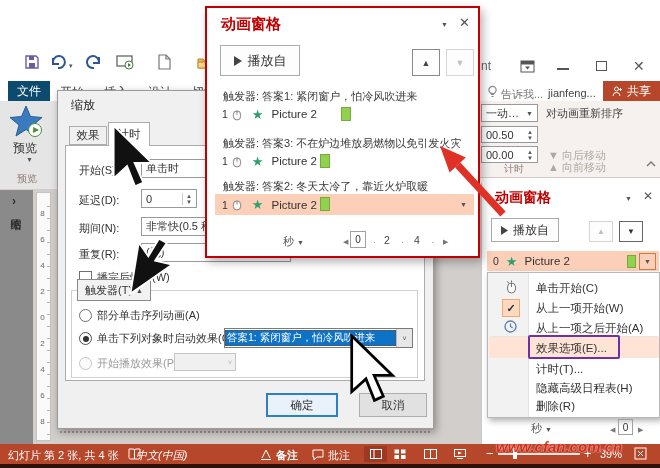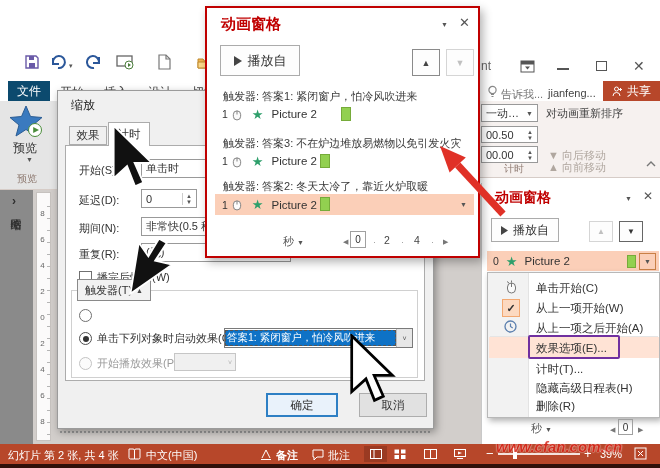--- a/index.html
+++ b/index.html
@@ -187,20 +187,21 @@
     </div>
     <span class="abs" style="left:21px;top:180px;width:11px;height:11px;background:#fff;border:1px solid #707070;"></span>
     <span class="abs" style="left:39px;top:179px;">播完后快退(W)</span>
 
     <div class="abs" style="left:13px;top:199px;width:347px;height:88px;border:1px solid #d0d0d0;box-sizing:border-box;"></div>
     <div class="abs btn" style="left:19px;top:188px;width:74px;height:22px;background:#f2f2f2;border-color:#8a8a8a;gap:4px;">
       <span style="font-size:11px;">触发器(T)</span>
         <span style="font-size:7px;color:#444;">▲</span>
     </div>
     <span class="abs" style="left:21px;top:218px;width:11px;height:11px;border:1px solid #707070;border-radius:50%;background:#fff;"></span>
+    <span class="abs" style="left:39px;top:217px;">部分单击序列动画(A)</span>
     <span class="abs" style="left:21px;top:241px;width:11px;height:11px;border:1px solid #505050;border-radius:50%;background:#fff;">
       <span class="abs" style="left:2.5px;top:2.5px;width:6px;height:6px;border-radius:50%;background:#333;"></span>
     </span>
     <span class="abs" style="left:39px;top:240px;">单击下列对象时启动效果(C):</span>
     <div class="abs" style="left:166px;top:237px;width:189px;height:20px;background:#fff;border:1px solid #7a7a7a;box-sizing:border-box;display:flex;align-items:center;">
       <span class="ellip" style="flex:1;background:#0e72c6;color:#fff;outline:1px dashed #555;outline-offset:-1px;padding:1px 2px;font-size:10.5px;">答案1: 紧闭窗户，怕冷风吹进来</span>
       <span style="width:15px;text-align:center;background:#e7e7e7;border-left:1px solid #bbb;align-self:stretch;display:flex;align-items:center;justify-content:center;">
           <span class="caret">˅</span>
         </span>
     </div>
@@ -350,21 +351,21 @@
   </svg>
 
   <div class="abs" style="left:0;top:444px;width:660px;height:20px;background:#b7472a;z-index:15;">
     <span class="abs white" style="left:8px;top:4px;">幻灯片 第 2 张, 共 4 张</span>
     <span class="abs" style="left:128px;top:4px;">
       <svg width="13" height="12" viewBox="0 0 13 12">
           <path d="M1 1 h4 a1.5 1.5 0 0 1 1.5 1.5 V11 H2.5 A1.5 1.5 0 0 1 1 9.5 Z" fill="none" stroke="#fff"></path>
           <path d="M12 1 h-4 a1.5 1.5 0 0 0 -1.5 1.5 V11 h4 A1.5 1.5 0 0 0 12 9.5 Z" fill="none" stroke="#fff"></path>
         </svg>
     </span>
-    <span class="abs white" style="left:146px;top:4px;">中文(中国)</span>
+    <span class="abs white" style="left:136px;top:4px;font-style:italic;">中文(中国)</span>
     <span class="abs" style="left:260px;top:5px;">
       <svg width="12" height="11" viewBox="0 0 12 11">
           <path d="M2 9 L6 1 L10 9" fill="none" stroke="#fff"></path>
           <line x1="1" y1="10.5" x2="11" y2="10.5" stroke="#fff"></line>
         </svg>
     </span>
     <span class="abs white" style="left:276px;top:4px;font-weight:bold;">备注</span>
     <span class="abs" style="left:312px;top:5px;">
       <svg width="12" height="11" viewBox="0 0 12 11">
           <path d="M1 1 h10 v7 h-6 l-3 3 v-3 h-1 z" fill="none" stroke="#fff"></path>

